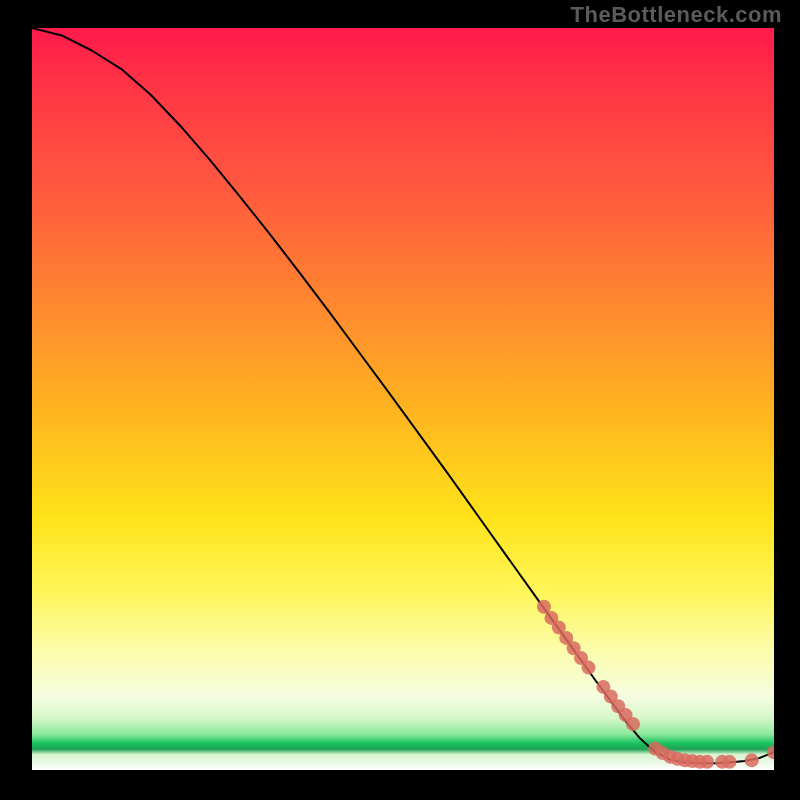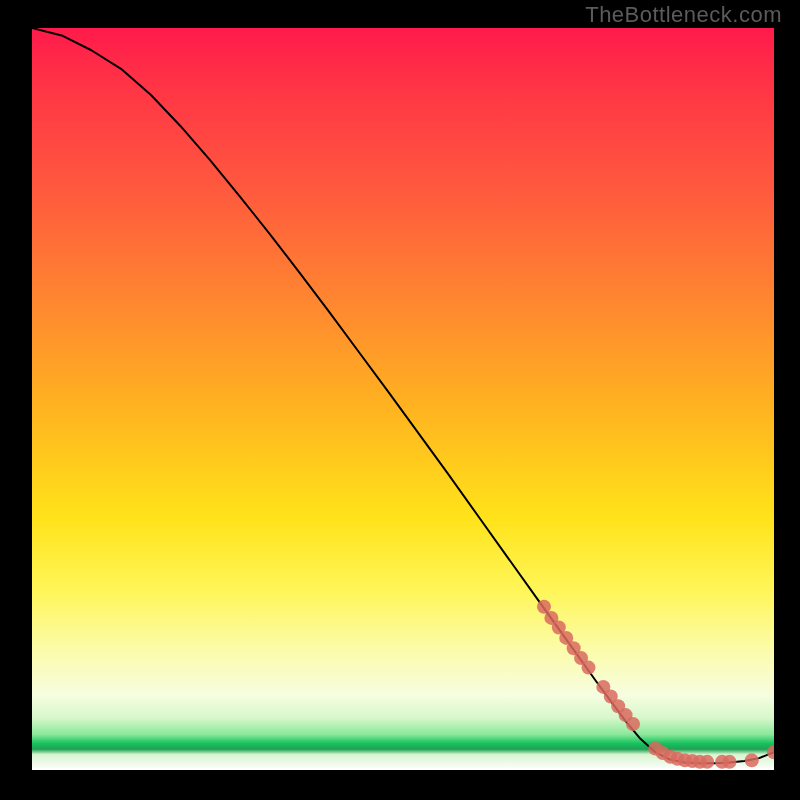--- a/index.html
+++ b/index.html
@@ -16,21 +16,21 @@
     width: 800px;
     height: 800px;
     background: #000;
   }
   .watermark {
     position: absolute;
     top: 2px;
     right: 18px;
     color: #5b5b5b;
     font-size: 22px;
-    font-weight: 400;
+    font-weight: 700;
     letter-spacing: 0.5px;
     z-index: 5;
     text-align: center;
   }
   .plot-area {
     position: absolute;
     left: 32px;
     top: 28px;
     width: 742px;
     height: 742px;

